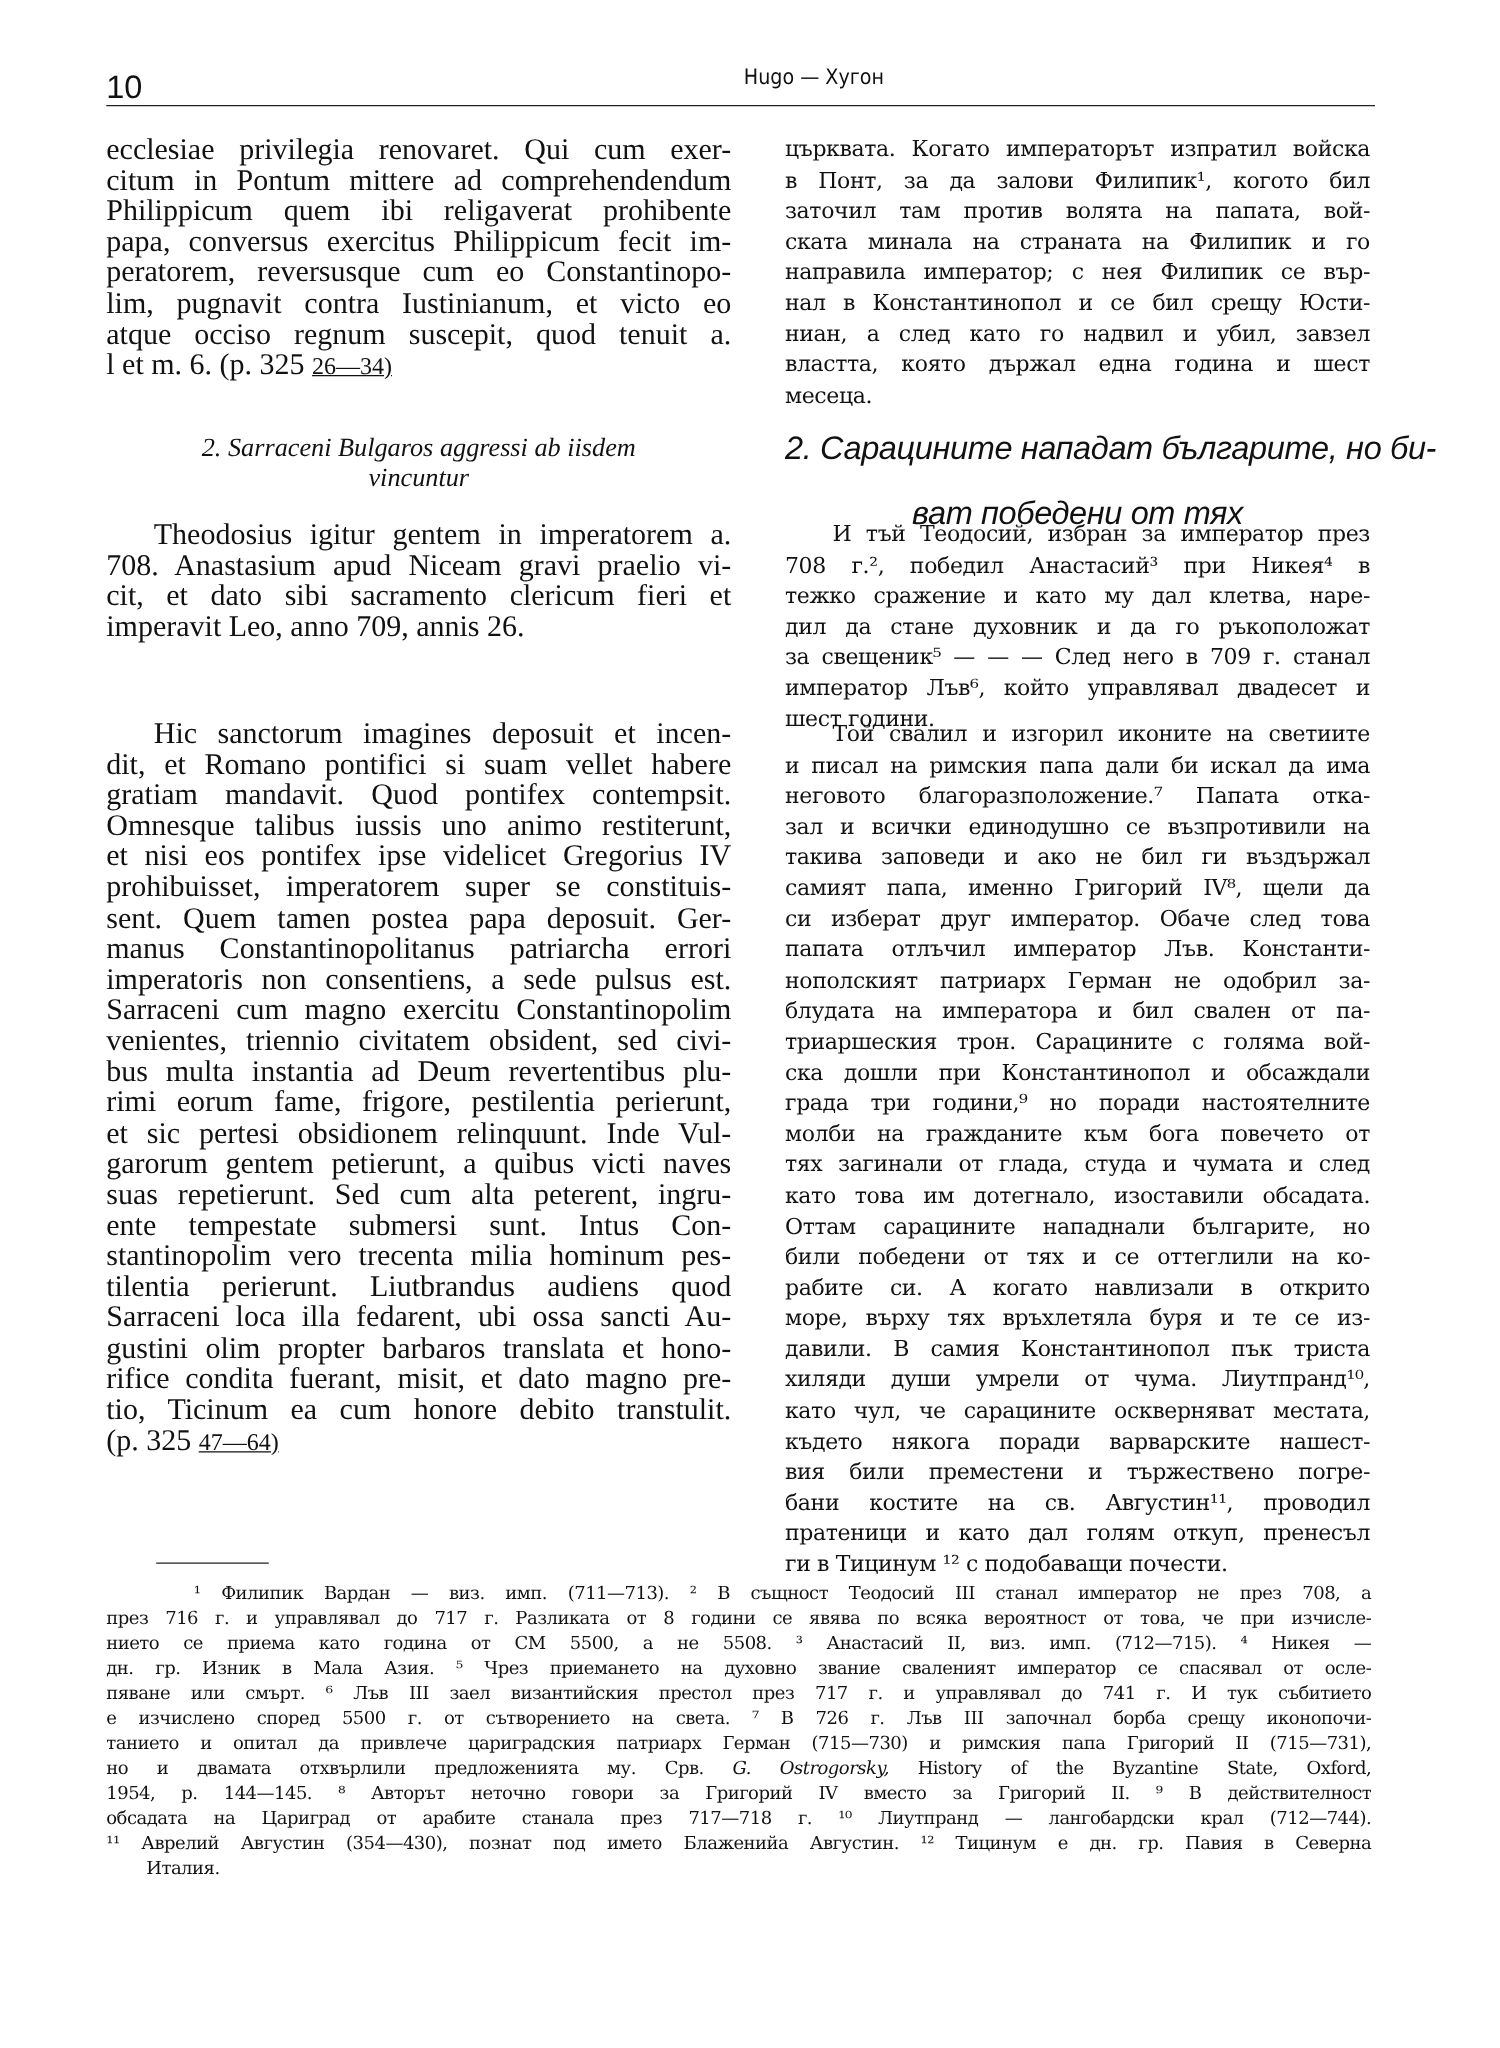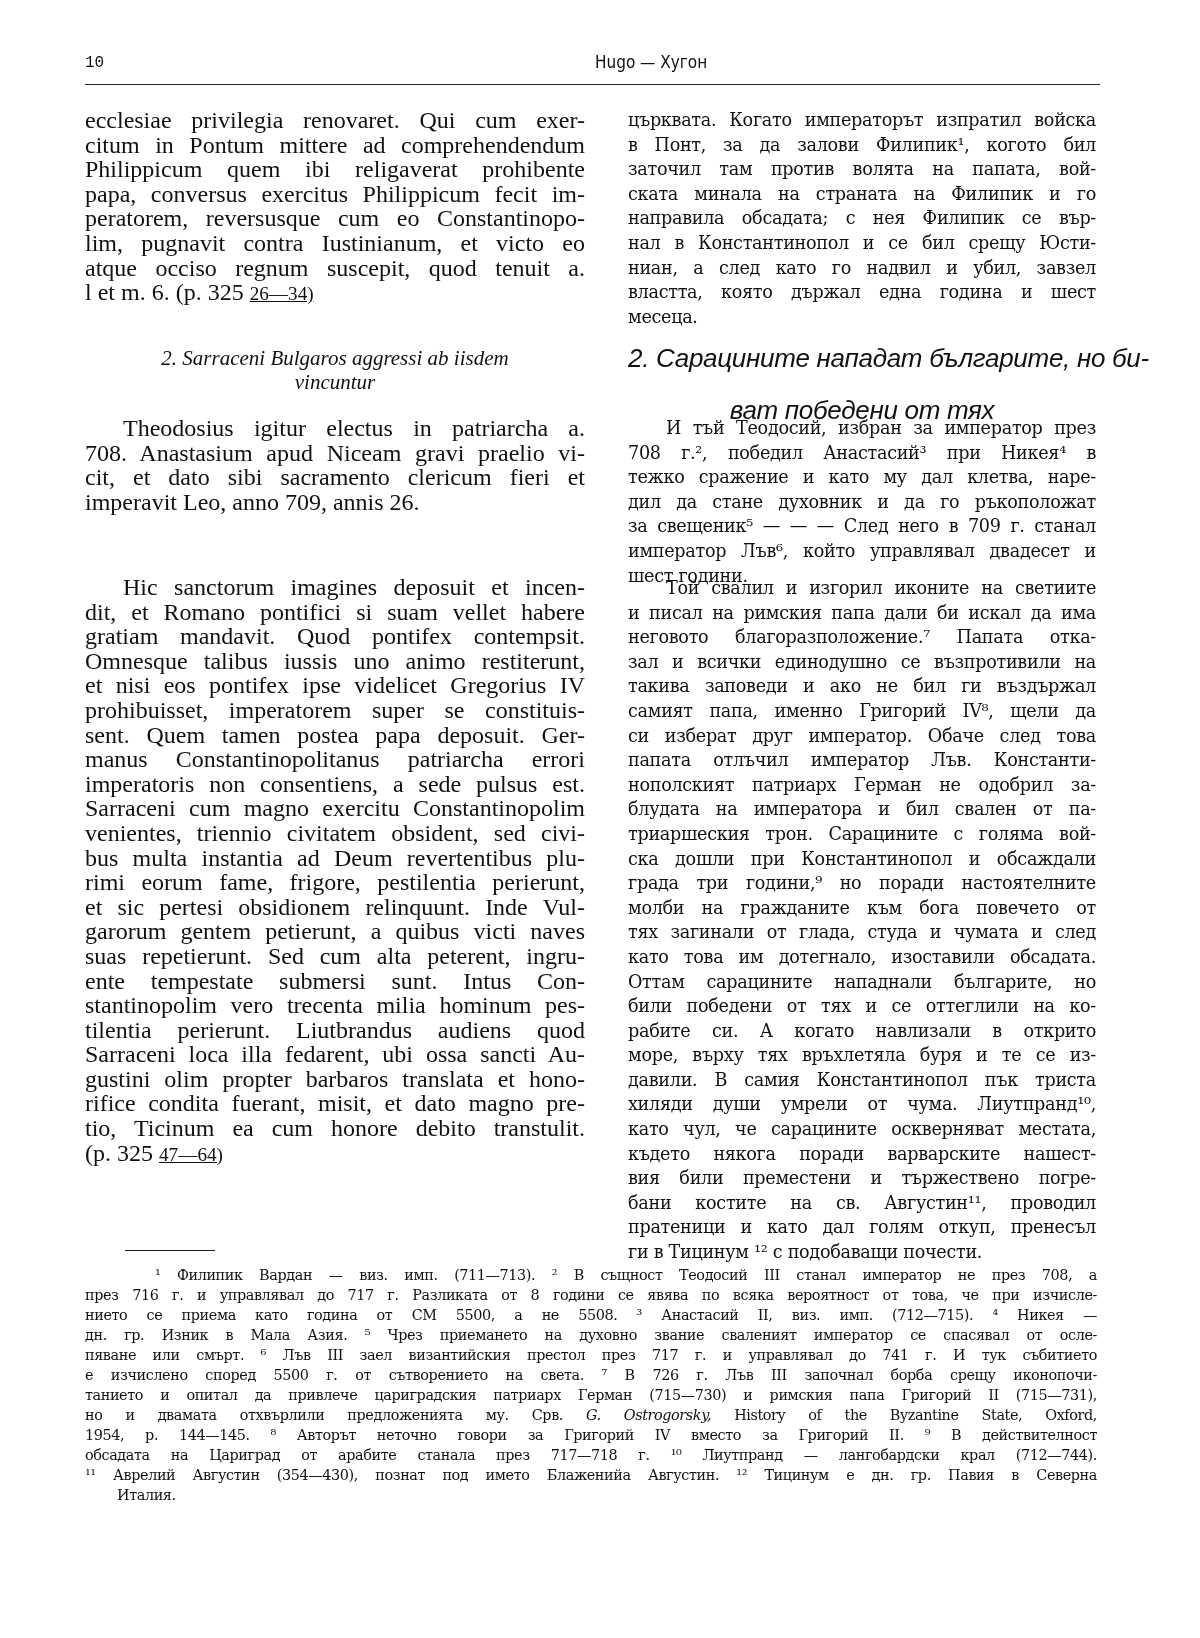--- a/index.html
+++ b/index.html
@@ -1,18 +1,18 @@
 <!DOCTYPE html>
 <html><head>
 <meta charset="utf-8">
 <style>
   html, body { margin:0; padding:0; background:#ffffff; }
   body { width:1200px; height:1638px; position:relative; overflow:hidden; color:#111; font-family:"DejaVu Serif", serif; }
   .header { position:absolute; left:85px; top:48px; width:1015px; height:36px; border-bottom:1.5px solid #222; }
-  .page-num { position:absolute; left:0; top:6px; font-size:16px; font-family:Liberation Mono, monospace; }
+  .page-num { position:absolute; left:0; top:6px; font-size:26px; font-family:Liberation Sans, sans-serif; }
   .running-head { position:absolute; left:510px; top:4px; font-size:17px; font-family:"DejaVu Sans", sans-serif; font-stretch:condensed; }
   .col { position:absolute; font-family:"Liberation Serif", serif; font-size:24px; line-height:24.6px; text-align:justify; }
   .col.left { left:85px; width:500px; }
   .col.right { left:628px; width:468px; font-family:"DejaVu Serif", serif; font-size:17.6px; line-height:24.6px; letter-spacing:-0.3px; }
   .line { display:block; white-space:nowrap; text-align-last:justify; text-align:justify; }
   .line.last { text-align-last:left; }
   .indent { padding-left:38px; }
   .heading { position:absolute; font-style:italic; text-align:center; font-family:"Liberation Serif", serif; font-size:21px; line-height:24px; }
   .heading.right { font-family:Liberation Sans, sans-serif; font-size:26px; letter-spacing:-0.3px; }
   .small { font-size:0.8em;text-decoration:underline; }
@@ -38,21 +38,21 @@
     <span class="line">peratorem, reversusque cum eo Constantinopo-</span>
     <span class="line">lim, pugnavit contra Iustinianum, et victo eo</span>
     <span class="line">atque occiso regnum suscepit, quod tenuit a.</span>
     <span class="line last">l et m. 6. (p. 325 <span class="small">26—34)</span></span>
   </div>
 <div class="heading" style="left:85px; width:500px; top:346px;" id="l-h">
     <span class="line" style="text-align-last: center; text-align: center;">2. Sarraceni Bulgaros aggressi ab iisdem</span>
     <span class="line last" style="text-align-last: center; text-align: center;">vincuntur</span>
   </div>
 <div class="col left" style="top:416px;" id="l-p2">
-    <span class="line indent">Theodosius igitur electus in patriarcha a.</span>
+    <span class="line indent">Theodosius igitur gentem in imperatorem a.</span>
     <span class="line">708. Anastasium apud Niceam gravi praelio vi-</span>
     <span class="line">cit, et dato sibi sacramento clericum fieri et</span>
     <span class="line last">imperavit Leo, anno 709, annis 26.</span>
   </div>
 <div class="col left" style="top:575px;" id="l-p3">
     <span class="line indent">Hic sanctorum imagines deposuit et incen-</span>
     <span class="line">dit, et Romano pontifici si suam vellet habere</span>
     <span class="line">gratiam mandavit. Quod pontifex contempsit.</span>
     <span class="line">Omnesque talibus iussis uno animo restiterunt,</span>
     <span class="line">et nisi eos pontifex ipse videlicet Gregorius IV</span>
@@ -75,21 +75,21 @@
     <span class="line">rifice condita fuerant, misit, et dato magno pre-</span>
     <span class="line">tio, Ticinum ea cum honore debito transtulit.</span>
     <span class="line last">(p. 325 <span class="small">47—64)</span></span>
   </div>
 
 <div class="col right" style="top:108px;" id="r-p1">
     <span class="line">църквата. Когато императорът изпратил войска</span>
     <span class="line">в Понт, за да залови Филипик¹, когото бил</span>
     <span class="line">заточил там против волята на папата, вой-</span>
     <span class="line">ската минала на страната на Филипик и го</span>
-    <span class="line">направила обсадата; с нея Филипик се вър-</span>
+    <span class="line">направила император; с нея Филипик се вър-</span>
     <span class="line">нал в Константинопол и се бил срещу Юсти-</span>
     <span class="line">ниан, а след като го надвил и убил, завзел</span>
     <span class="line">властта, която държал една година и шест</span>
     <span class="line last">месеца.</span>
   </div>
 <div class="heading right" style="left:628px; width:468px; top:346px;" id="r-h">
     <span class="line" style="text-align-last: center; text-align: center;">2. Сарацините нападат българите, но би-</span>
     <span class="line last" style="text-align-last: center; text-align: center; margin-top: 28px;">ват победени от тях</span>
   </div>
 <div class="col right" style="top:416px;" id="r-p2">

